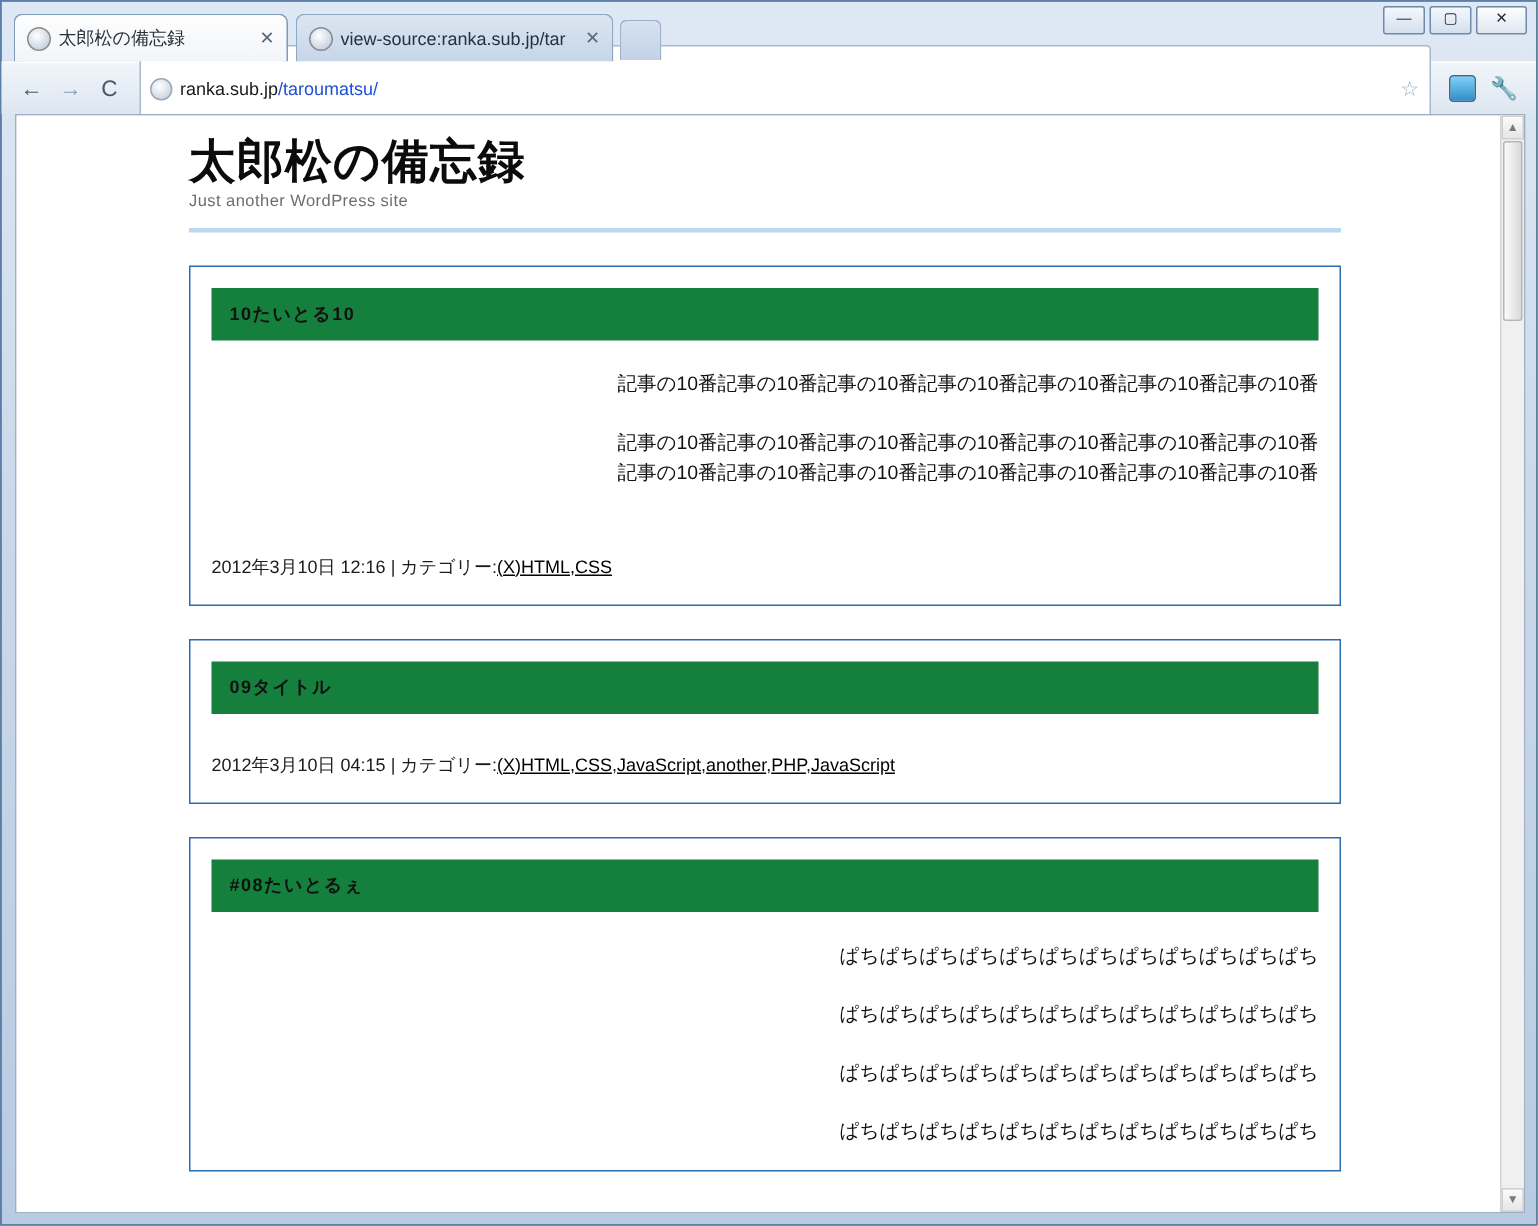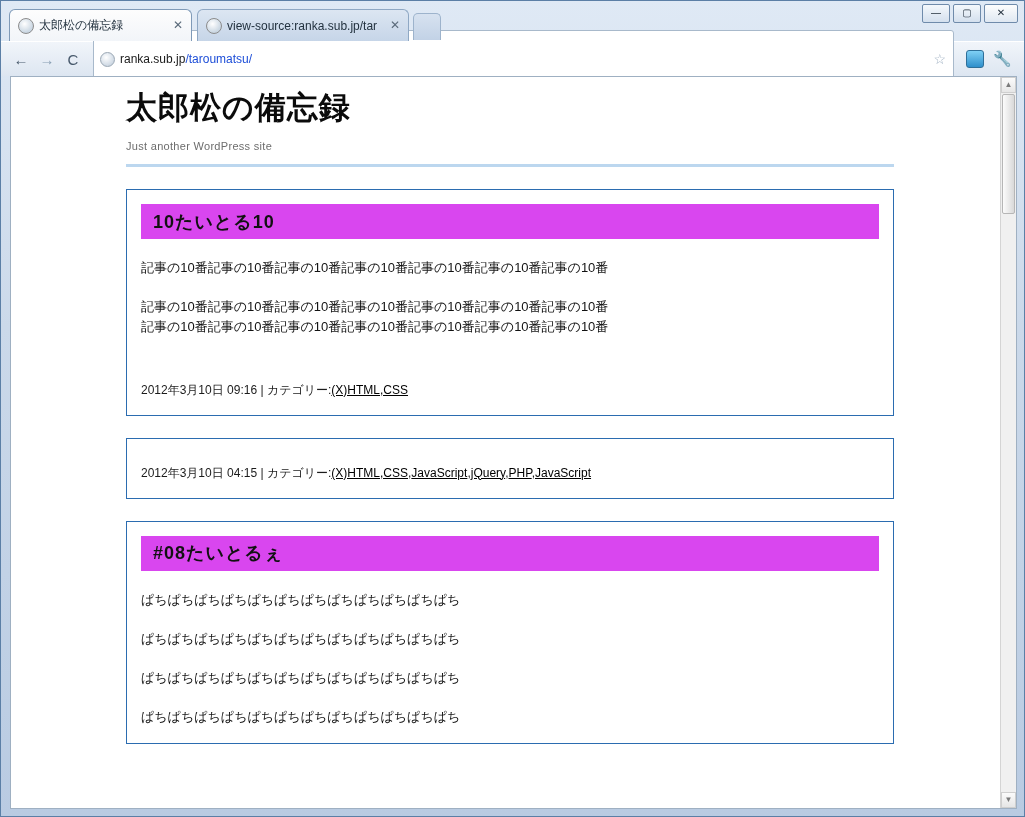--- a/index.html
+++ b/index.html
@@ -203,58 +203,59 @@
   .site-title {
     font-size: 31px;
     font-weight: bold;
     color: #0b0b0b;
     letter-spacing: 1px;
     line-height: 1.1;
   }
   .site-tagline {
     font-size: 11px;
     color: #6d6d6d;
-    margin-top: 15px;
+    margin-top: 3px;
     letter-spacing: 0.3px;
   }
   .header-rule {
     margin: 12px 0 0 115px;
     width: 768px;
     height: 3px;
     background: #bcd7ef;
   }
 
   .post {
     margin: 22px 0 0 115px;
     width: 768px;
     border: 1px solid #2b6cb0;
     box-sizing: border-box;
     background: #fff;
     padding-bottom: 16px;
   }
   .post-title {
     margin: 14px 14px 0 14px;
-    background: #d946ef;
+    background: #15803d;
     height: 35px;
     display: flex;
     align-items: center;
     padding-left: 12px;
-    font-size: 18px;
+    font-size: 12px;
     font-weight: bold;
     color: #111;
     letter-spacing: 1px;
   }
   .post-body {
     padding: 0 14px;
   }
   .post-body p {
     margin: 19px 0 0 0;
     font-size: 13px;
     line-height: 1.55;
     color: #121212;
+    text-align: right;
   }
   .post-meta {
     margin: 26px 14px 0 14px;
     font-size: 12px;
     color: #1b1b1b;
   }
   .post-meta a {
     color: #000000;
     text-decoration: underline;
   }
@@ -351,27 +352,28 @@
 
       <div class="post">
         <div class="post-title">10たいとる10</div>
         <div class="post-body">
           <p>記事の10番記事の10番記事の10番記事の10番記事の10番記事の10番記事の10番</p>
           <p style="white-space:pre-line;">記事の10番記事の10番記事の10番記事の10番記事の10番記事の10番記事の10番
 記事の10番記事の10番記事の10番記事の10番記事の10番記事の10番記事の10番</p>
         </div>
         <div class="spacer-lg"></div>
         <div class="post-meta">
-          <span>2012年3月10日 09:16</span><span> | カテゴリー:</span><a href="#">(X)HTML,CSS</a>
+          <span>2012年3月10日 12:16</span><span> | カテゴリー:</span><a href="#">(X)HTML,CSS</a>
         </div>
       </div>
 
       <div class="post">
+        <div class="post-title">09タイトル</div>
         <div class="post-meta">
-          <span>2012年3月10日 04:15</span><span> | カテゴリー:</span><a href="#">(X)HTML,CSS</a><span>,</span><a href="#">JavaScript</a><span>,</span><a href="#">jQuery</a><span>,</span><a href="#">PHP</a><span>,</span><a href="#">JavaScript</a>
+          <span>2012年3月10日 04:15</span><span> | カテゴリー:</span><a href="#">(X)HTML,CSS</a><span>,</span><a href="#">JavaScript</a><span>,</span><a href="#">another</a><span>,</span><a href="#">PHP</a><span>,</span><a href="#">JavaScript</a>
         </div>
       </div>
 
       <div class="post">
         <div class="post-title">#08たいとるぇ</div>
         <div class="post-body">
           <p>ぱちぱちぱちぱちぱちぱちぱちぱちぱちぱちぱちぱち</p>
           <p>ぱちぱちぱちぱちぱちぱちぱちぱちぱちぱちぱちぱち</p>
           <p>ぱちぱちぱちぱちぱちぱちぱちぱちぱちぱちぱちぱち</p>
           <p>ぱちぱちぱちぱちぱちぱちぱちぱちぱちぱちぱちぱち</p>

